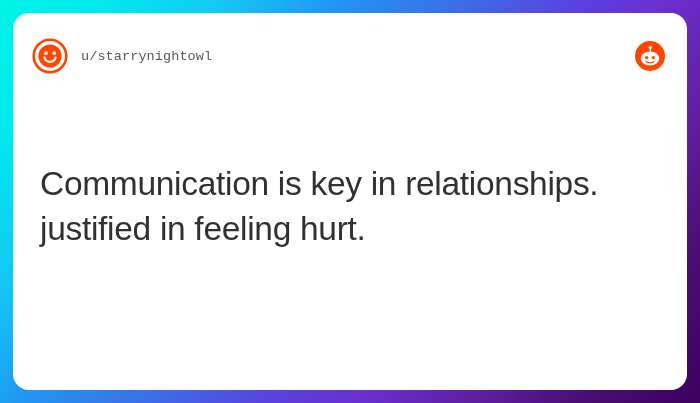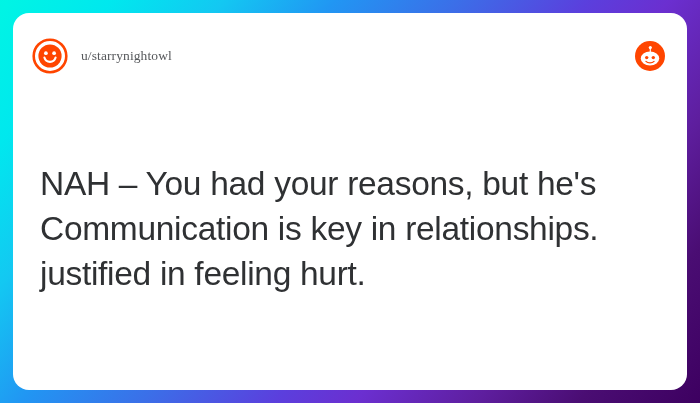--- a/index.html
+++ b/index.html
@@ -61,21 +61,21 @@
     width: 36px;
     height: 36px;
     flex: 0 0 36px;
     display: block;
   }
 
   .username {
     margin-left: 13px;
     font-size: 13.5px;
     color: #56585b;
-    font-family: Liberation Serif, serif;
+    font-family: Liberation Mono, monospace;
     letter-spacing: 0.1px;
     white-space: nowrap;
     text-align: right;
   }
 
   .spacer {
     flex: 1 1 auto;
   }
 
   .reddit-logo {
@@ -138,20 +138,19 @@
           <circle cx="15.6" cy="22.1" r="2.25" fill="#ff4500"></circle>
           <circle cx="24.4" cy="22.1" r="2.25" fill="#ff4500"></circle>
 
           <path d="M14.6 27.2 a6.4 4.4 0 0 0 10.8 0" fill="none" stroke="#ff4500" stroke-width="1.7" stroke-linecap="round"></path>
         </svg>
       </span>
 
     </div>
 
     <div class="post-body">
-      <div class="post-line">NAH – You had your reasons, but he's</div>
       <div class="post-line">Communication is key in relationships.</div>
       <div class="post-line">justified in feeling hurt.</div>
     </div>
 
   </div>
 
 </div>
 
 </body></html>

